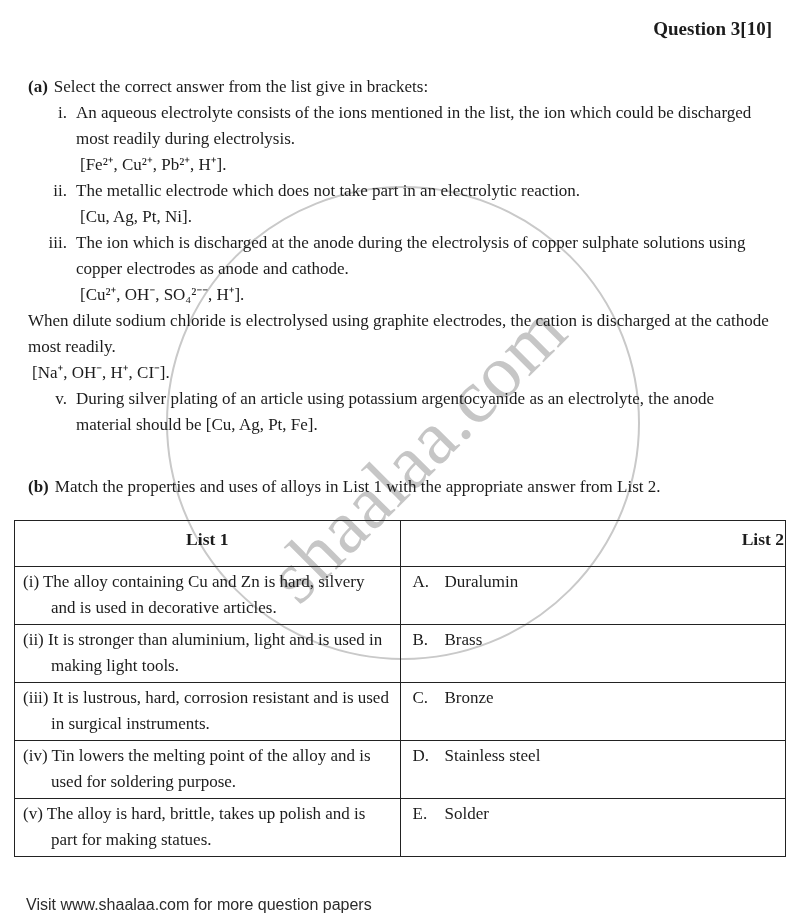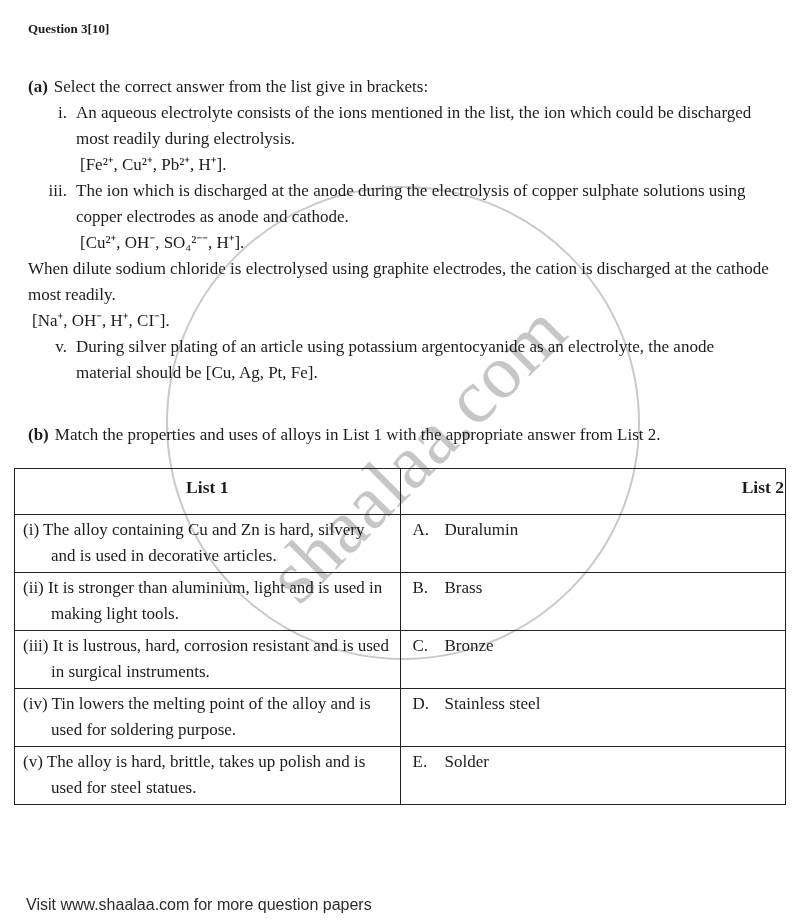--- a/index.html
+++ b/index.html
@@ -27,22 +27,22 @@
     white-space: nowrap;
   }
 
   
   .page {
     position: relative; z-index: 1;
     padding: 16px 28px 0 28px;
     font-size: 17px; line-height: 26px;
   }
   .doc-header {
-    display: flex; justify-content: flex-start;
-    font-weight: bold; font-size: 13px;
+    display: flex; justify-content: flex-end;
+    font-weight: bold; font-size: 19px;
   }
   .part-a { margin-top: 32px; }
   .part-b { margin-top: 36px; }
   .part-label { font-weight: bold; margin-right: 6px; }
 
   .qa-item { display: flex; }
   .qa-num { flex: 0 0 48px; text-align: right; padding-right: 9px; }
   .qa-body { flex: 1; }
   .qa-options { padding-left: 4px; }
 
@@ -94,20 +94,27 @@
     </div>
 
     <div class="qa-item">
       <div class="qa-num">i.</div>
       <div class="qa-body">
         <div>An aqueous electrolyte consists of the ions mentioned in the list, the ion which could be discharged most readily during electrolysis.</div>
         <div class="qa-options">[Fe²⁺, Cu²⁺, Pb²⁺, H⁺].</div>
       </div>
     </div>
 
+    <div class="qa-item">
+      <div class="qa-num">ii.</div>
+      <div class="qa-body">
+        <div>The metallic electrode which does not take part in an electrolytic reaction.</div>
+        <div class="qa-options">[Cu, Ag, Pt, Ni].</div>
+      </div>
+    </div>
 
     <div class="qa-item">
       <div class="qa-num">iii.</div>
       <div class="qa-body">
         <div>The ion which is discharged at the anode during the electrolysis of copper sulphate solutions using copper electrodes as anode and cathode.</div>
         <div class="qa-options">[Cu²⁺, OH⁻, SO₄²⁻⁻, H⁺].</div>
       </div>
     </div>
 
     <div class="qa-item">
@@ -150,21 +157,21 @@
       </tr>
       <tr>
         <td class="cell-q">(iii) It is lustrous, hard, corrosion resistant and is used in surgical instruments.</td>
         <td class="cell-a"><span class="ans-letter">C.</span><span>Bronze</span></td>
       </tr>
       <tr>
         <td class="cell-q">(iv) Tin lowers the melting point of the alloy and is used for soldering purpose.</td>
         <td class="cell-a"><span class="ans-letter">D.</span><span>Stainless steel</span></td>
       </tr>
       <tr>
-        <td class="cell-q">(v) The alloy is hard, brittle, takes up polish and is used for steel statues.</td>
+        <td class="cell-q">(v) The alloy is hard, brittle, takes up polish and is part for making statues.</td>
         <td class="cell-a"><span class="ans-letter">E.</span><span>Solder</span></td>
       </tr>
     </tbody>
   </table>
 
 </div>
 
 <div class="footer">Visit www.shaalaa.com for more question papers</div>
 
 </body></html>

